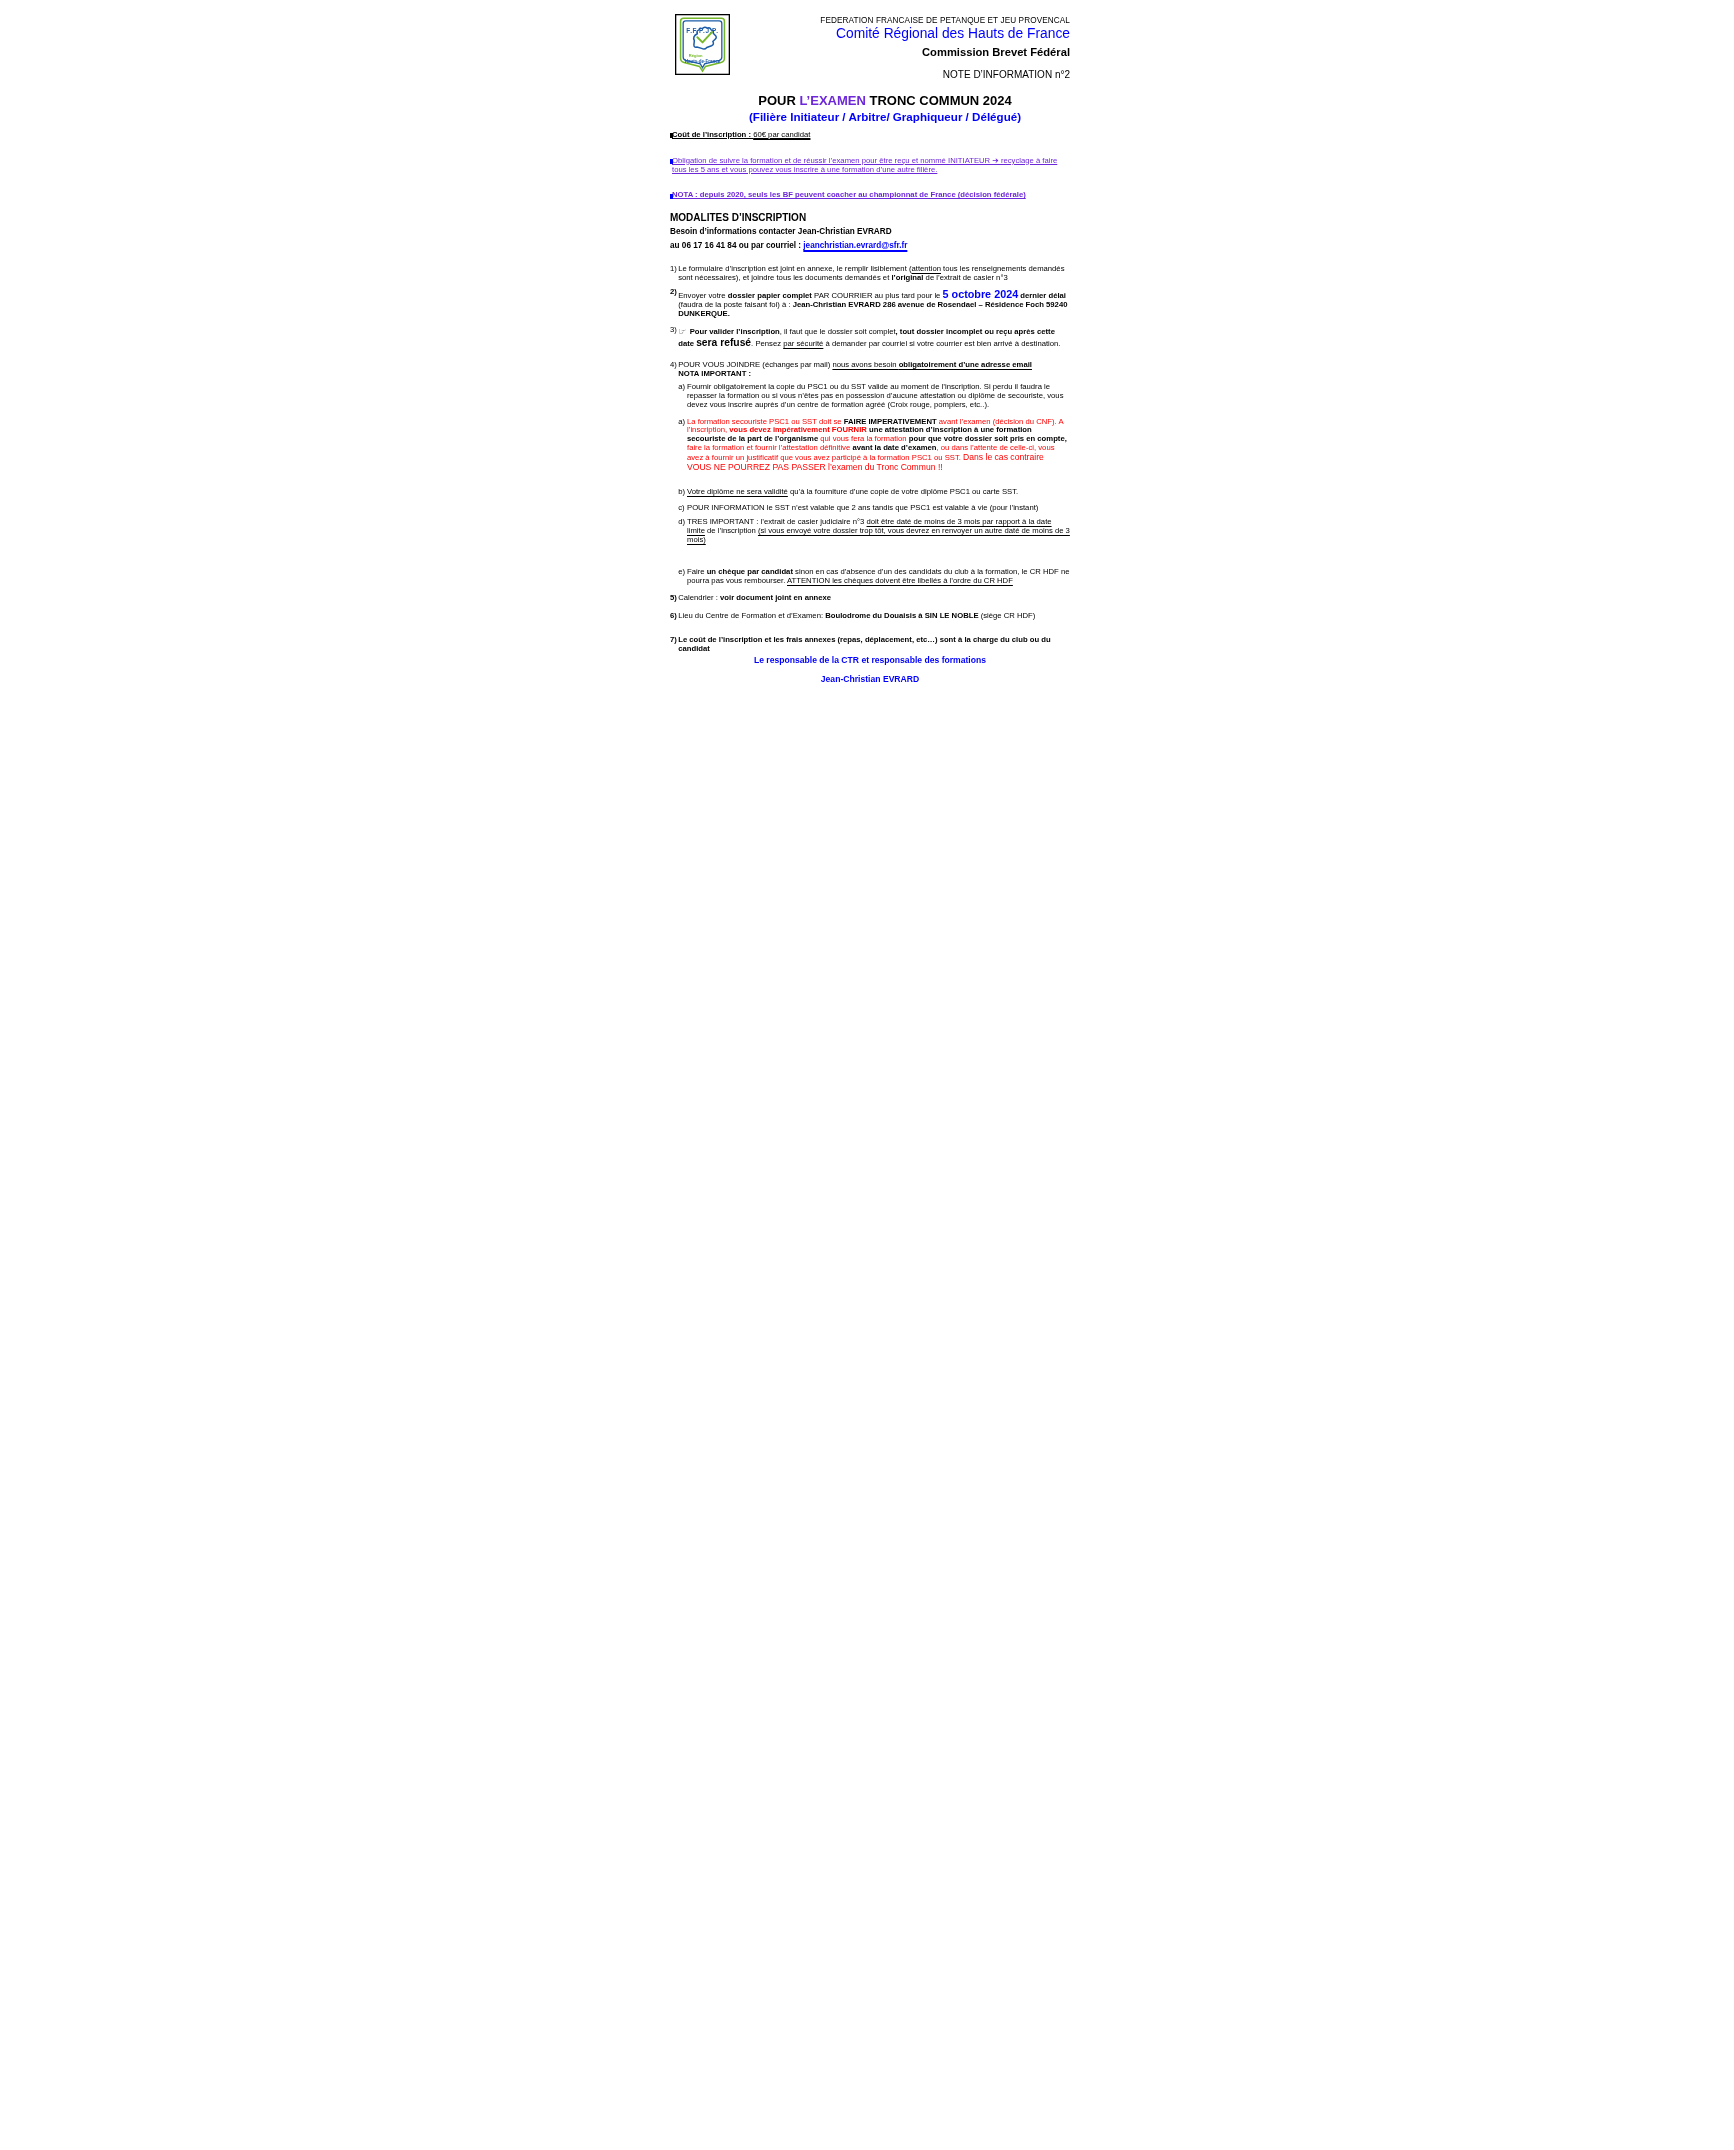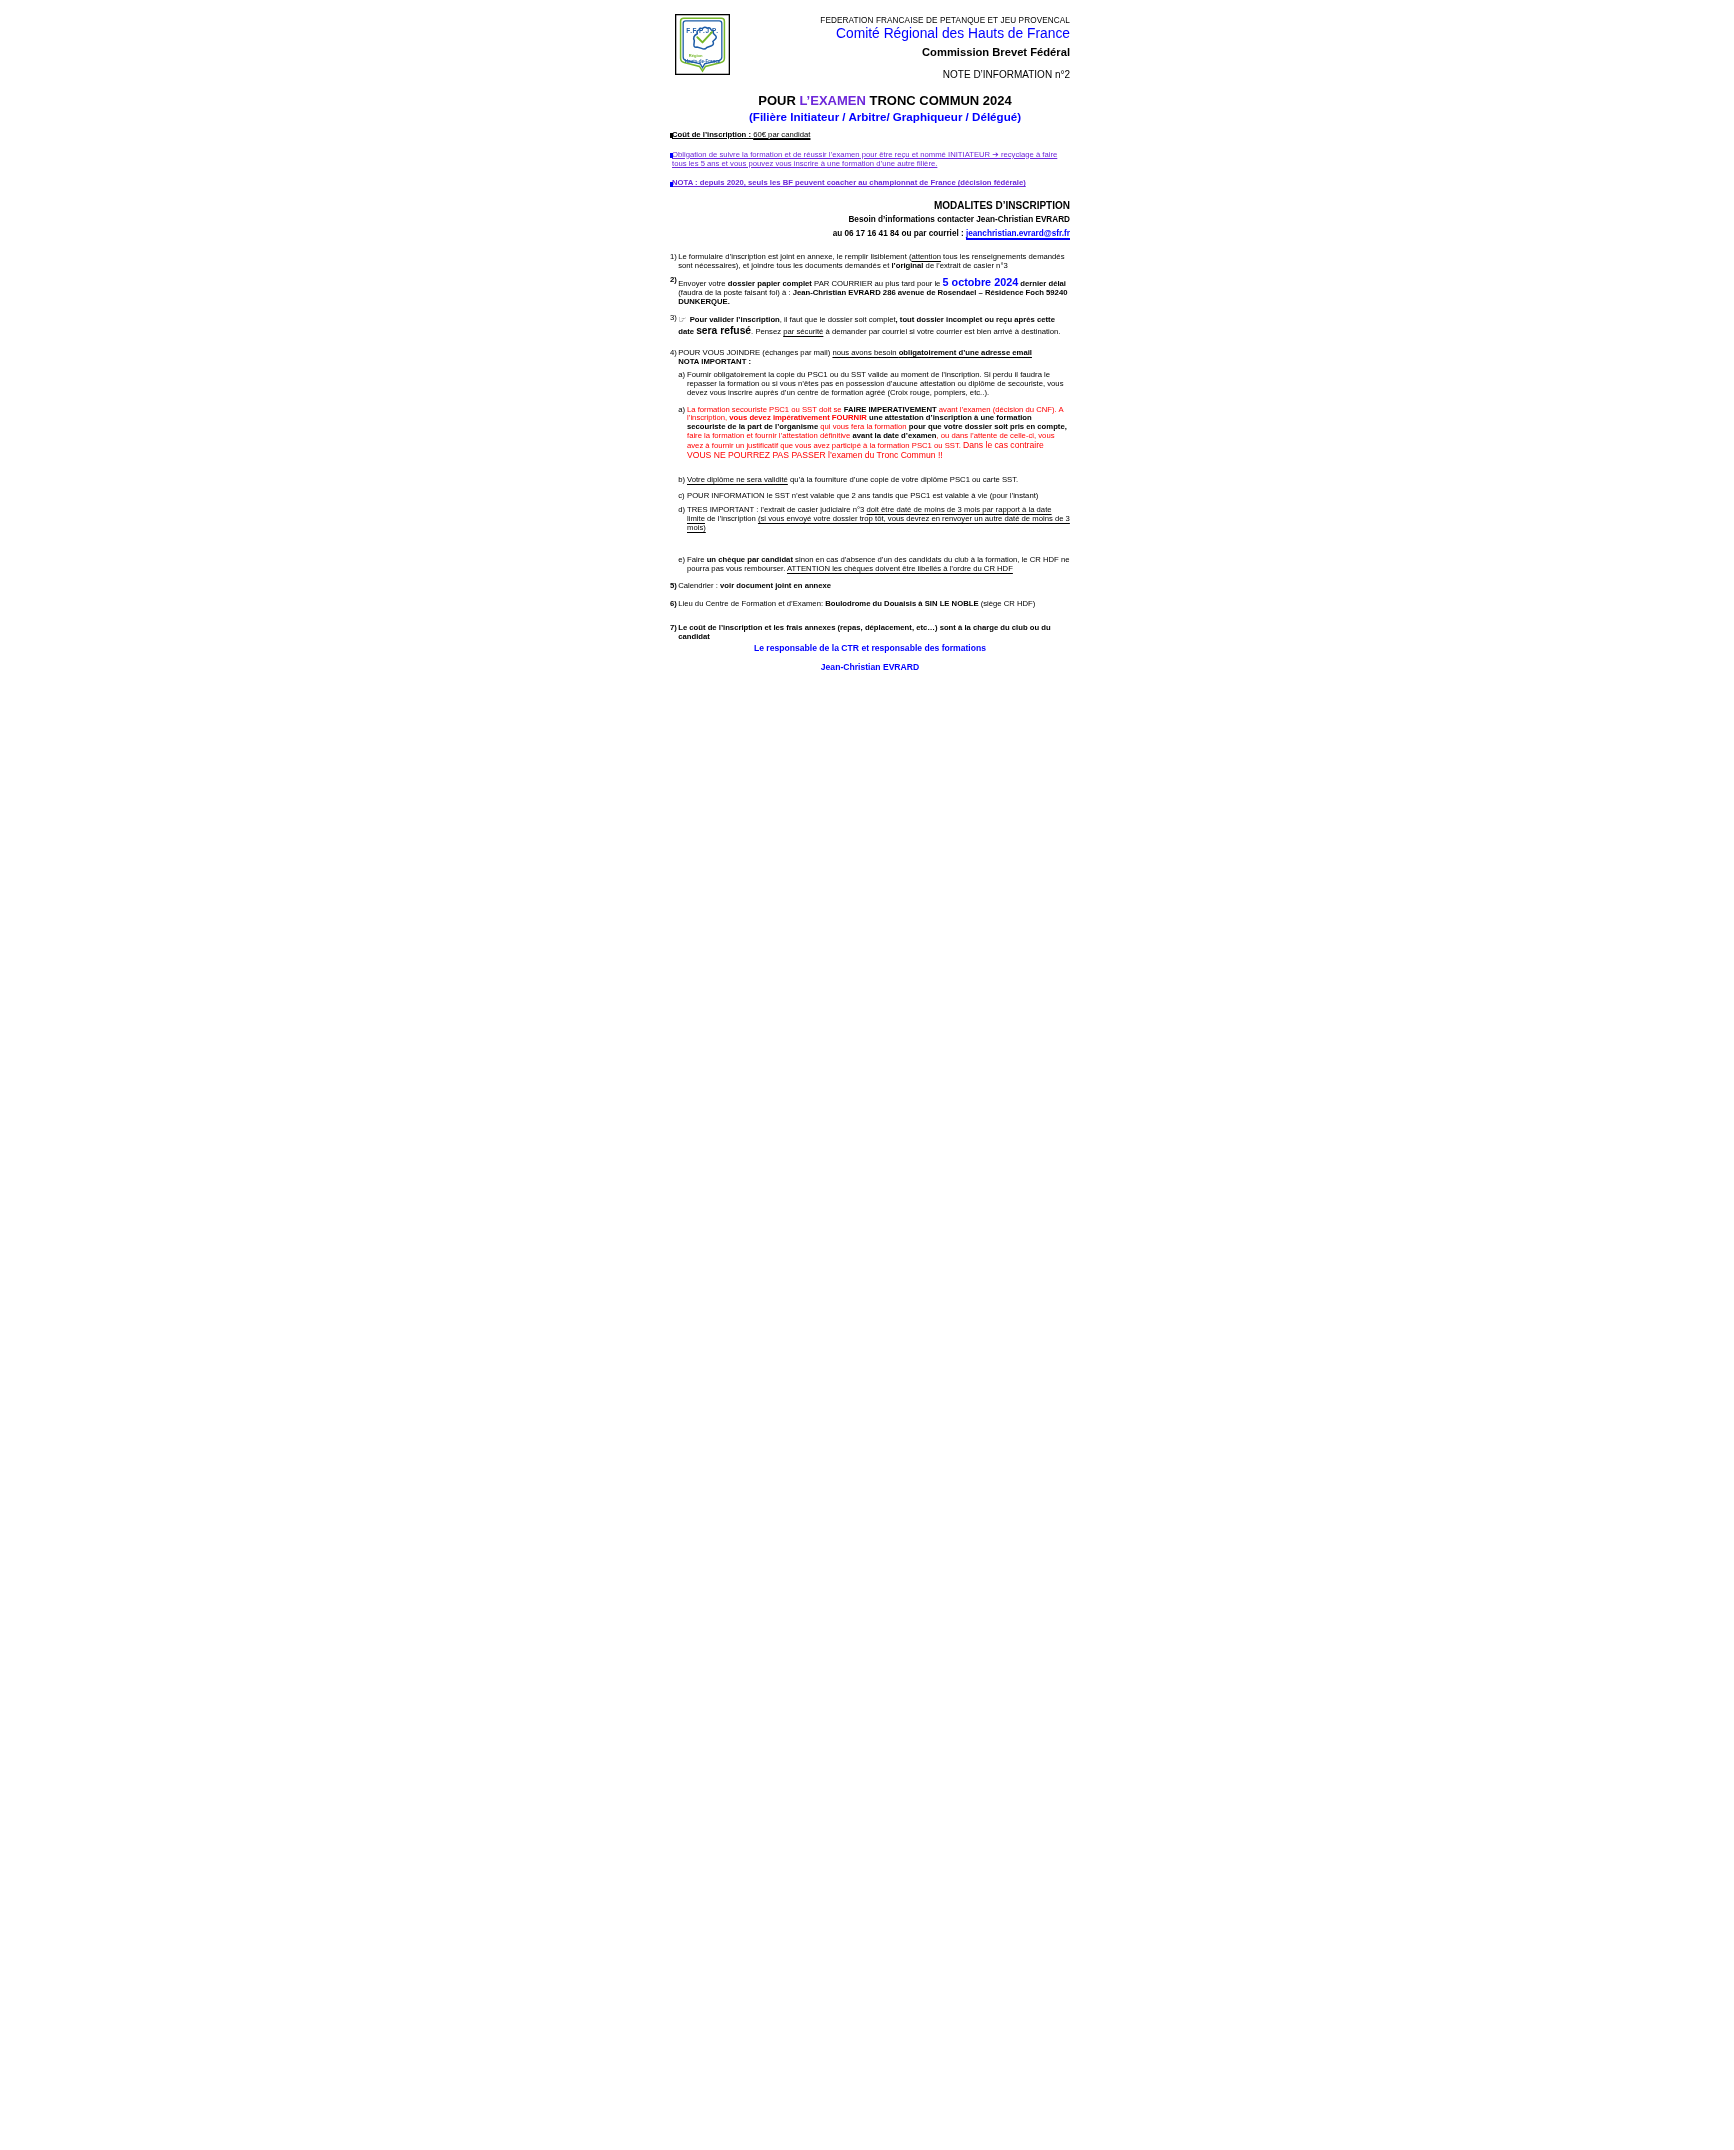--- a/index.html
+++ b/index.html
@@ -30,26 +30,26 @@
   .fed{font-size:8.2px;letter-spacing:0.1px;}
   .committee{font-size:13.8px;color:#0000ff;margin-top:1.3px;}
   .commission{font-size:11.2px;font-weight:700;margin-top:3.9px;}
   .note-title{font-size:10px;font-weight:400;margin-top:10.3px;}
   .exam-title{font-size:13px;font-weight:700;margin-top:12px;text-align:center;padding-left:30px;}
   .exam-sub{font-size:11.6px;font-weight:700;color:#0000ff;margin-top:2.2px;text-align:center;padding-left:30px;}
 
   
   .bullets{margin-top:6.9px;}
   .bullet{position:relative;padding-left:2px;text-decoration:underline;}
-  .bullet + .bullet{margin-top:11px;}
+  .bullet + .bullet{margin-top:17px;}
   .marker{position:absolute;left:0;top:2.2px;width:3px;height:5.2px;background:#000;}
   .marker.mblue{background:#0000ff;}
 
   
-  .modalites{margin-top:11.2px;text-align:right;}
+  .modalites{margin-top:11.2px;text-align:left;}
   .mod-title{font-size:10px;font-weight:700;}
   .mod-line{font-size:8.2px;font-weight:700;margin-top:4.3px;}
   .email-link{color:#0000ff;font-weight:700;text-decoration:underline;text-decoration-thickness:1.5px;text-underline-offset:2.2px;cursor:pointer;}
 
   
   .list{margin-top:14.6px;}
   .item{position:relative;padding-left:8.2px;}
   .item .num{position:absolute;left:0;top:0;}
   .item.sub{padding-left:17px;}
   .item.sub .num{left:8.2px;}

